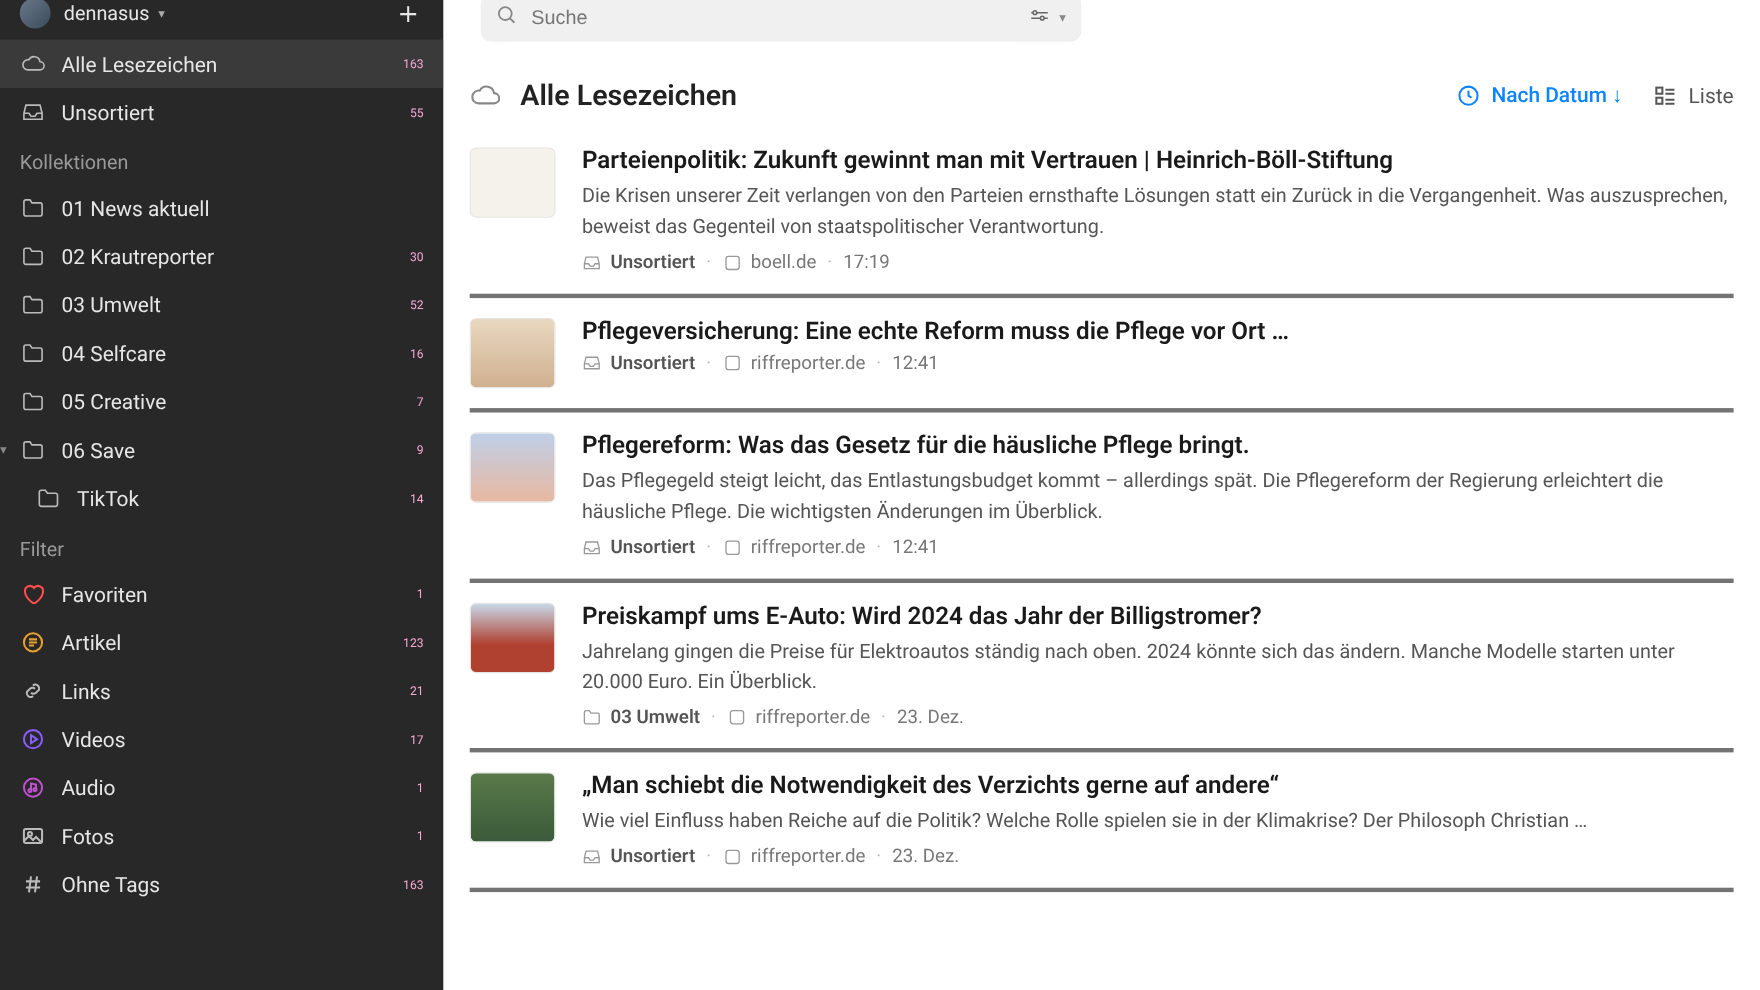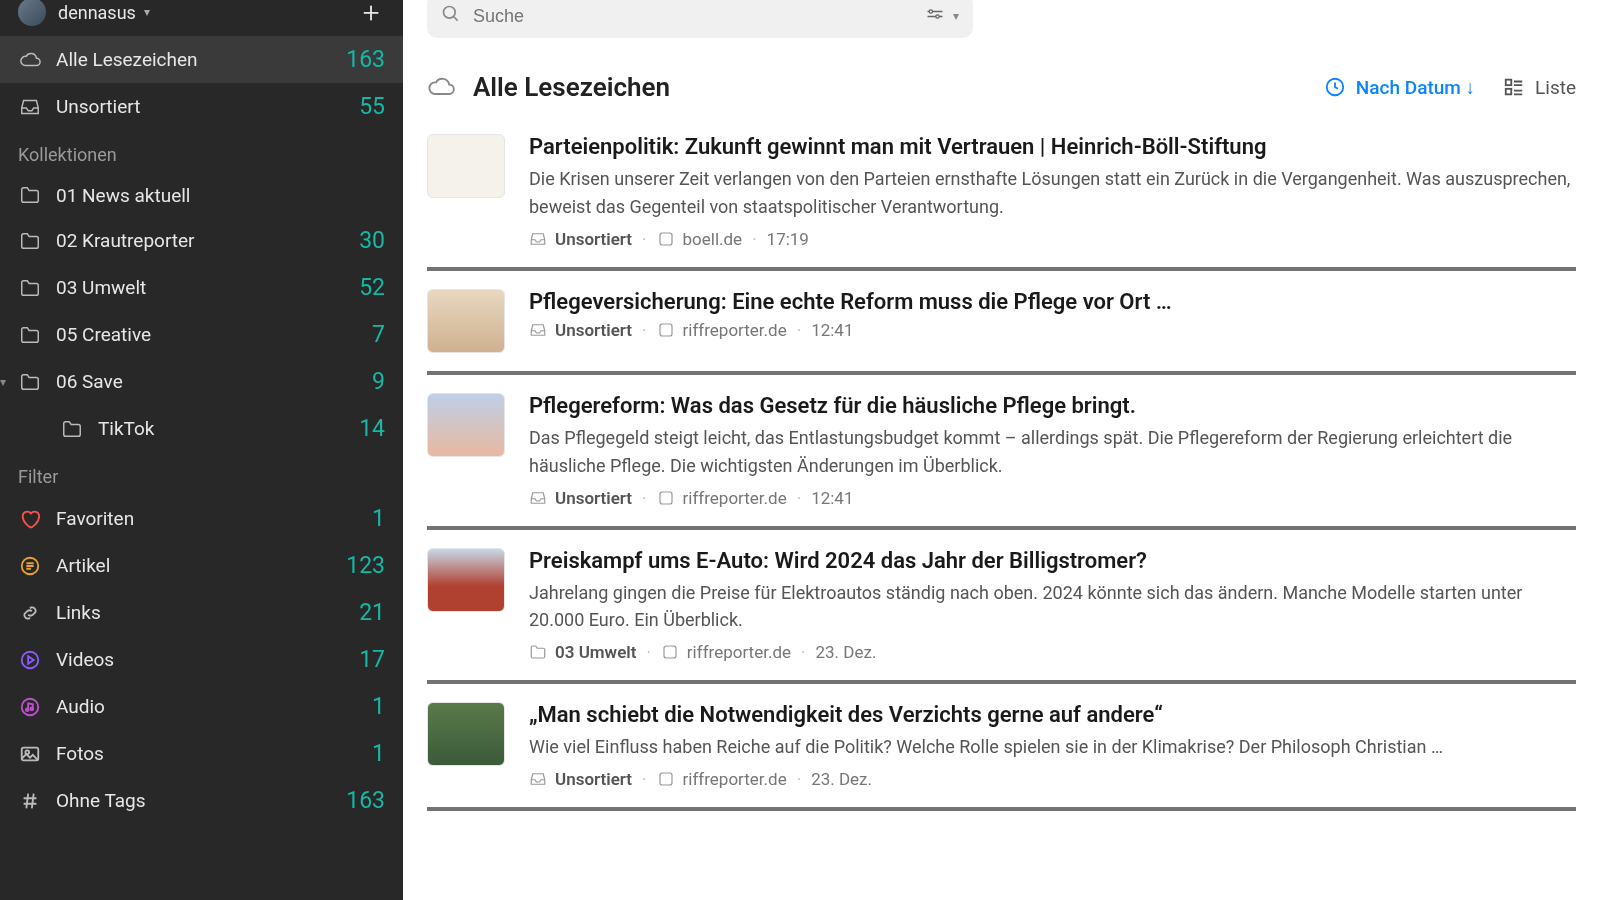--- a/index.html
+++ b/index.html
@@ -8,32 +8,32 @@
 .sidebar { width: 403px; background: #282828; color: #e6e6e6; display: flex; flex-direction: column; overflow-y: auto; }
 .sidebar-header { display: flex; align-items: center; padding: 0 18px 12px 18px; height: 36px; justify-content: center; }
 .avatar { width: 28px; height: 28px; border-radius: 50%; background: linear-gradient(135deg,#6a7a8a,#3a4a5a); margin-right: 12px; }
 .username { font-size: 18px; color: #e6e6e6; }
 .chev-sm { margin-left: 8px; color: #aaa; font-size: 12px; }
 .plus-btn { margin-left: auto; color: #e6e6e6; font-size: 28px; font-weight: 300; cursor: pointer; }
 
 .nav-item { display: flex; align-items: center; padding: 10px 18px 10px 18px; font-size: 19px; cursor: pointer; }
 .nav-item.active { background: #3a3a3a; }
 .nav-item .icon, .nav-item .folder-ic, .nav-item .filter-ic { width: 24px; height: 24px; margin-right: 14px; display: inline-flex; align-items: center; justify-content: center; }
-.nav-item .count { margin-left: auto; color: #14b8a6; font-size: 23px; }
-.nav-item.sub { padding-left: 60px; }
+.nav-item .count { margin-left: auto; color: #f9a8d4; font-size: 11px; }
+.nav-item.sub { padding-left: 32px; }
 .nav-item.expandable::before { content: "▾"; position: absolute; margin-left: -18px; color: #888; font-size: 12px; }
 
 .section-label { padding: 14px 18px 8px 18px; color: #999; font-size: 18px; }
 
 .folder-ic svg, .icon svg, .filter-ic svg { width: 22px; height: 22px; }
 .folder-ic svg { stroke: #bbb; fill: none; stroke-width: 1.6; }
 .icon svg { stroke: #bbb; fill: none; stroke-width: 1.6; }
 
 .main { flex: 1; display: flex; flex-direction: column; overflow: hidden; }
-.topbar { padding: 0 24px 16px 24px; }
+.topbar { padding: 0 24px 16px 34px; }
 .search-wrap { display: flex; align-items: center; background: #f0f0f0; border-radius: 10px; padding: 0 14px; height: 44px; width: 546px; margin-top: -6px; }
 .search-wrap .mag { color: #888; margin-right: 12px; }
 .search-input { flex: 1; border: none; background: transparent; font-size: 18px; color: #666; outline: none; }
 .search-ctrl { color: #666; margin-left: 8px; }
 
 .header-row { display: flex; align-items: center; padding: 18px 24px 0 24px; }
 .cloud-ic { width: 28px; height: 28px; margin-right: 18px; color: #888; }
 .page-title { font-size: 26px; font-weight: 600; color: #222; }
 .header-spacer { flex: 1; }
 .sort-ctrl { display: flex; align-items: center; color: #0a84ff; font-size: 19px; font-weight: 500; cursor: pointer; margin-right: 28px; }
@@ -111,20 +111,29 @@
         <span class="count">30</span>
       </div>
       <div class="nav-item">
         <span class="folder-ic">
           <svg viewBox="0 0 24 24">
             <path d="M3 6a2 2 0 0 1 2-2h4l2 3h8a2 2 0 0 1 2 2v9a2 2 0 0 1-2 2H5a2 2 0 0 1-2-2V6z"></path>
           </svg>
         </span>
         <span>03 Umwelt</span>
         <span class="count">52</span>
+      </div>
+      <div class="nav-item">
+        <span class="folder-ic">
+          <svg viewBox="0 0 24 24">
+            <path d="M3 6a2 2 0 0 1 2-2h4l2 3h8a2 2 0 0 1 2 2v9a2 2 0 0 1-2 2H5a2 2 0 0 1-2-2V6z"></path>
+          </svg>
+        </span>
+        <span>04 Selfcare</span>
+        <span class="count">16</span>
       </div>
       <div class="nav-item">
         <span class="folder-ic">
           <svg viewBox="0 0 24 24">
             <path d="M3 6a2 2 0 0 1 2-2h4l2 3h8a2 2 0 0 1 2 2v9a2 2 0 0 1-2 2H5a2 2 0 0 1-2-2V6z"></path>
           </svg>
         </span>
         <span>05 Creative</span>
         <span class="count">7</span>
       </div>

